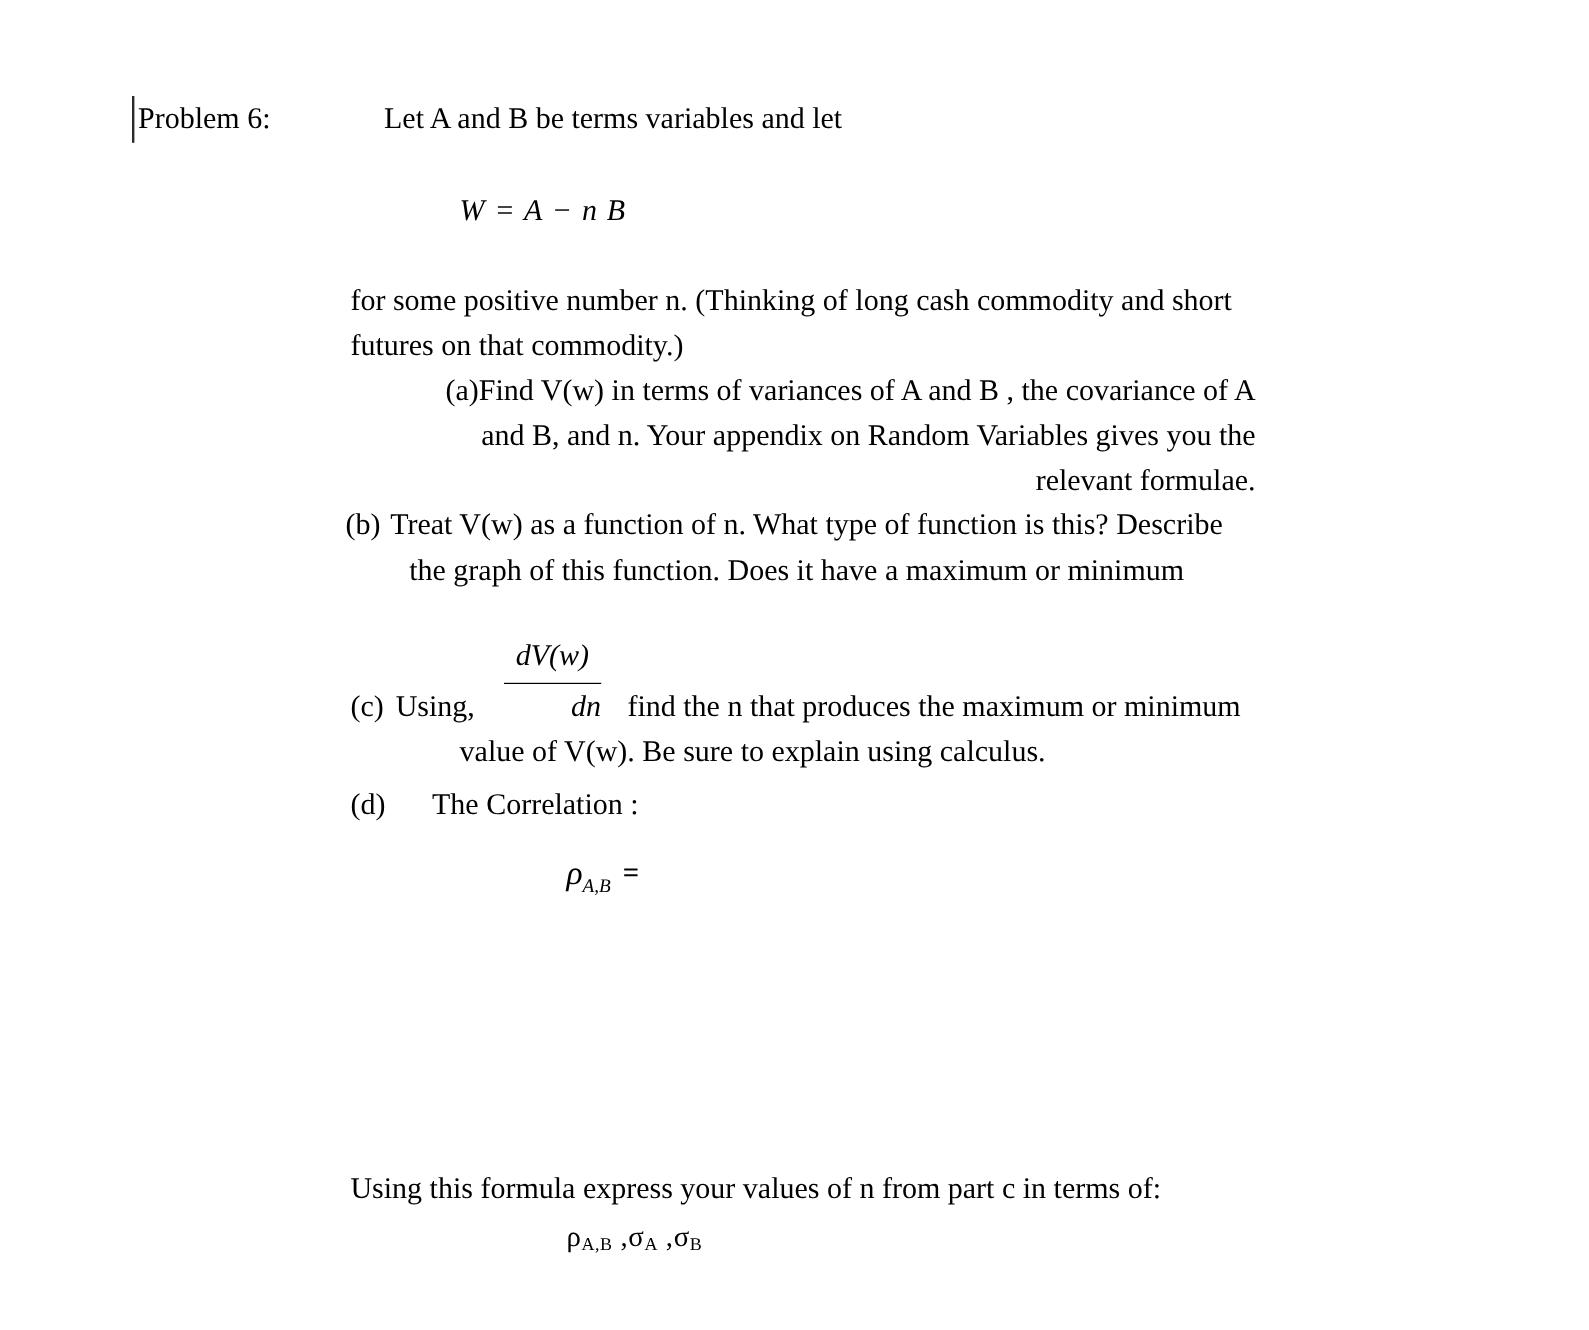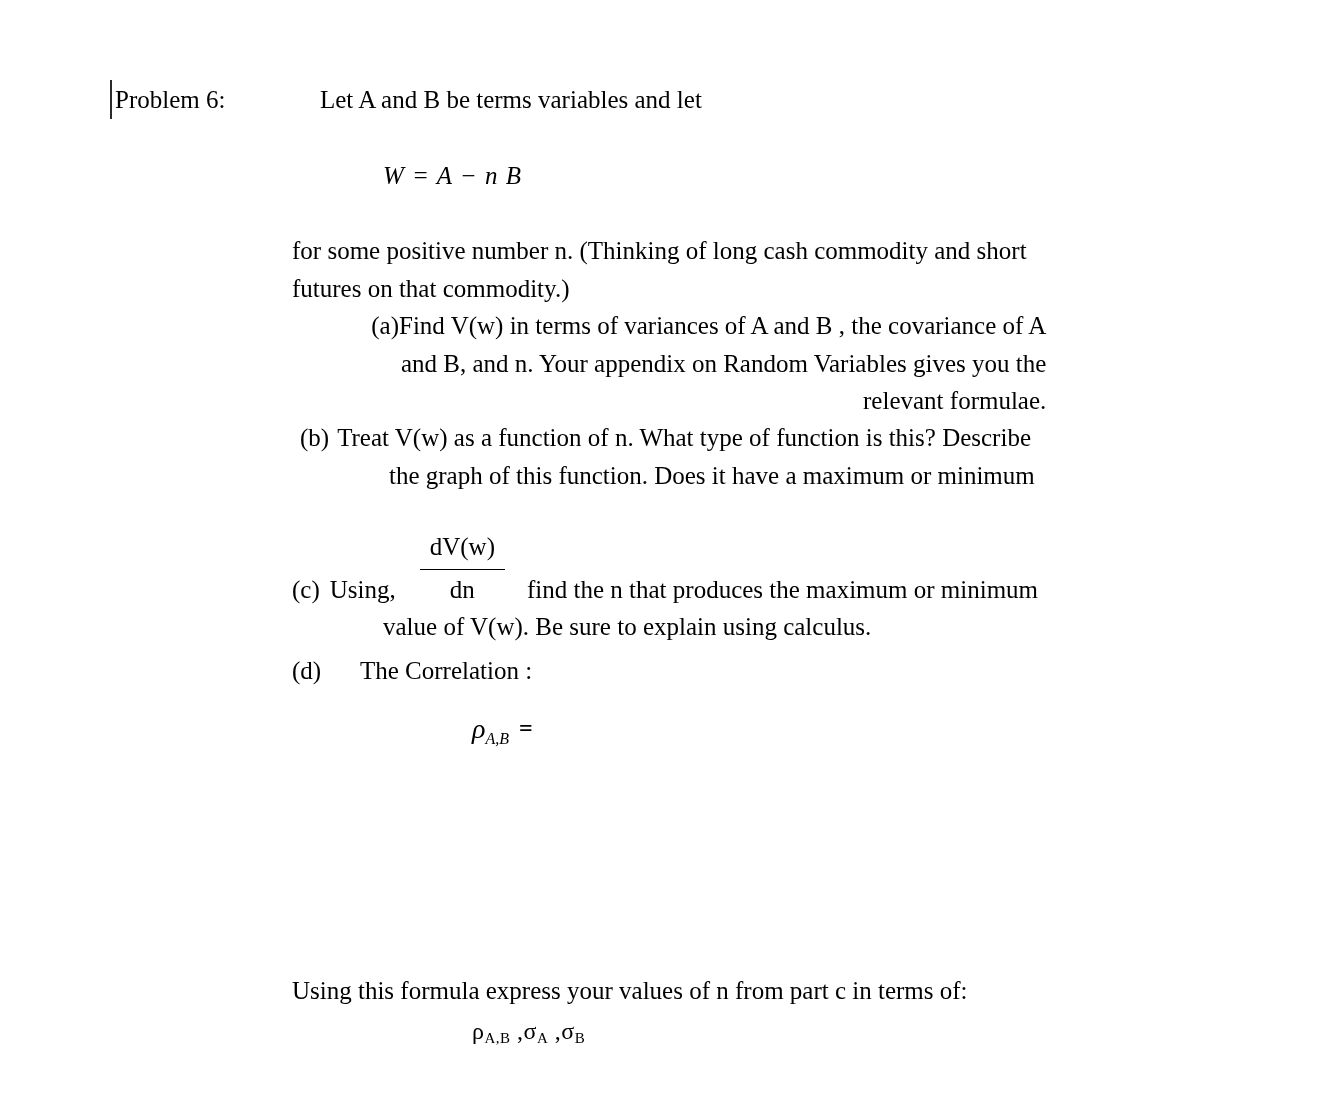--- a/index.html
+++ b/index.html
@@ -30,32 +30,33 @@
 
   .w-formula { left: 383px; top: 157px; font-style: italic; letter-spacing: 1px; text-align: center; }
 
   .line { white-space: nowrap; }
 
   .para1 { left: 292px; top: 232px; }
 
   .item { }
   .item-a { left: 308px; top: 307px; text-align: right; }
   .item-a .label { display: inline-block; width: 91px; }
-  .item-b { left: 300px; top: 419px; }
+  .item-b { left: 288px; top: 419px; }
   .item-b .label { margin-right: 8px; }
   .cont { margin-left: 91px; }
-  .cont-b { margin-left: 89px; }
+  .cont-b { margin-left: 53px; }
 
   .item-c { left: 292px; top: 528px; }
   .item-c .label { margin-right: 10px; }
   .item-c .using { margin-right: 6px; }
 
   .frac {
     display: inline-block;
-    text-align: center;
+    text-align: right;
+    font-style: italic;
     margin: 0 22px 0 18px;
     vertical-align: baseline;
   }
   .frac .num {
     display: block;
     border-bottom: 1.6px solid #000;
     padding: 0 10px 3px 10px;
   }
   .frac .den { display: block; padding-top: 1px; }
 

